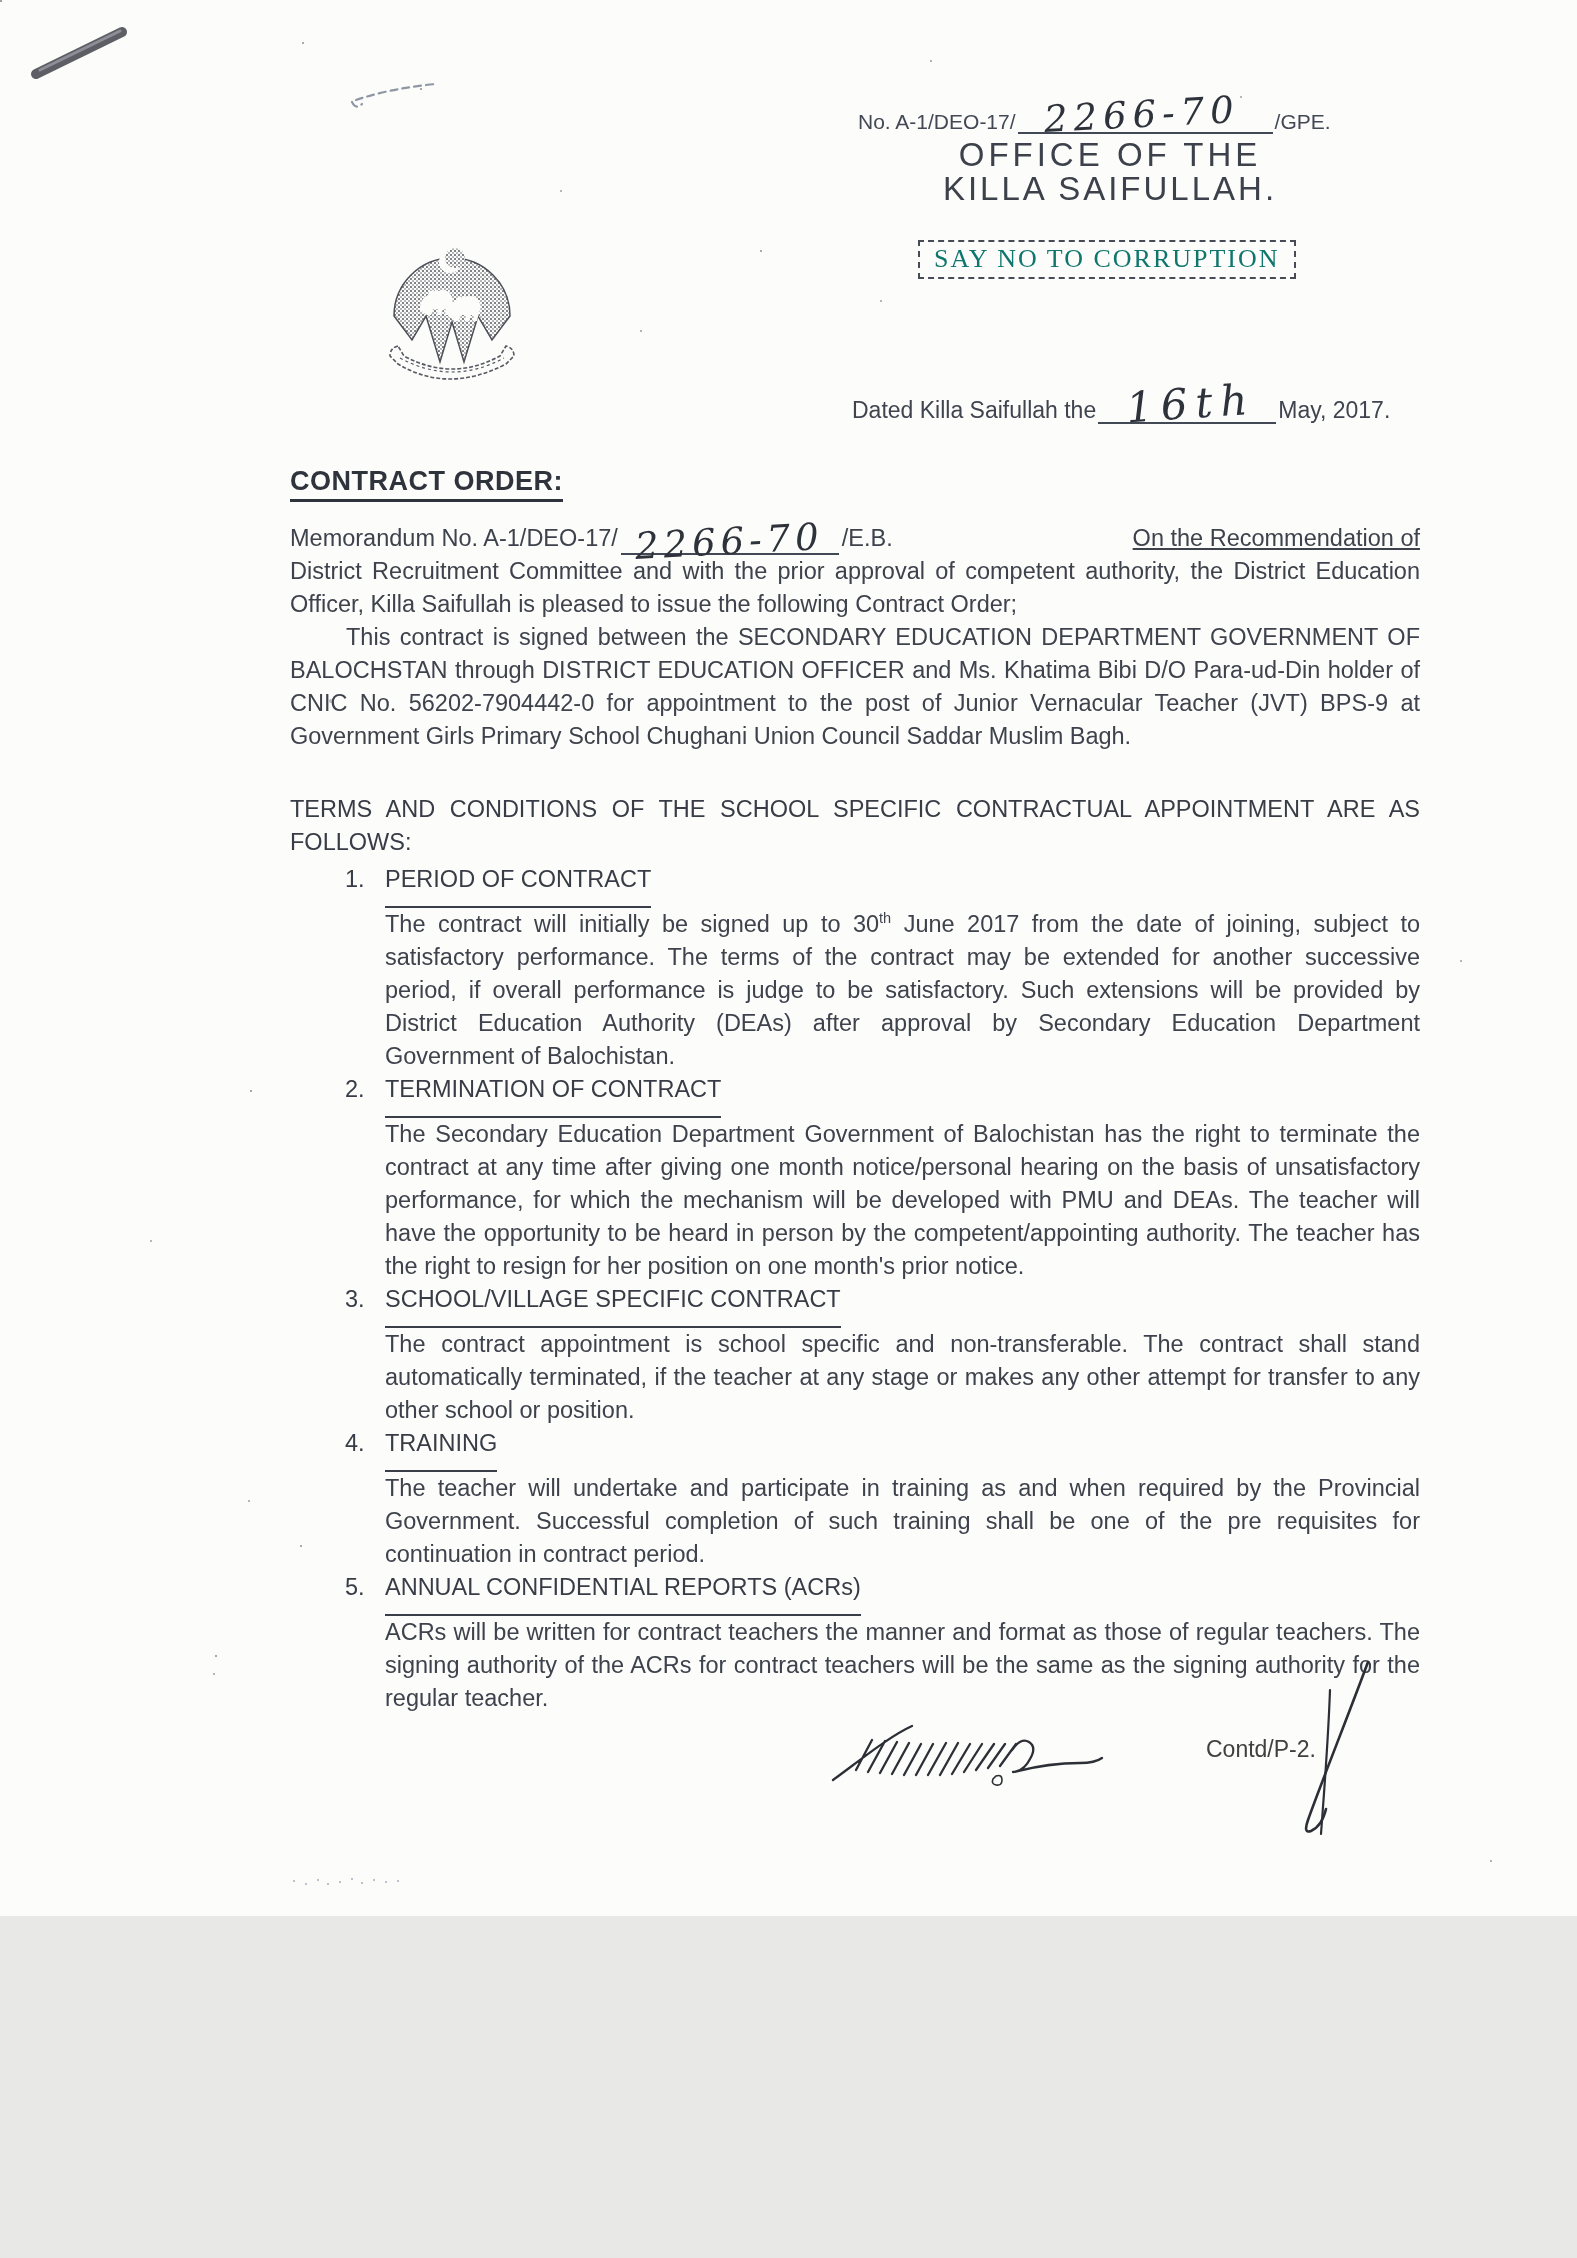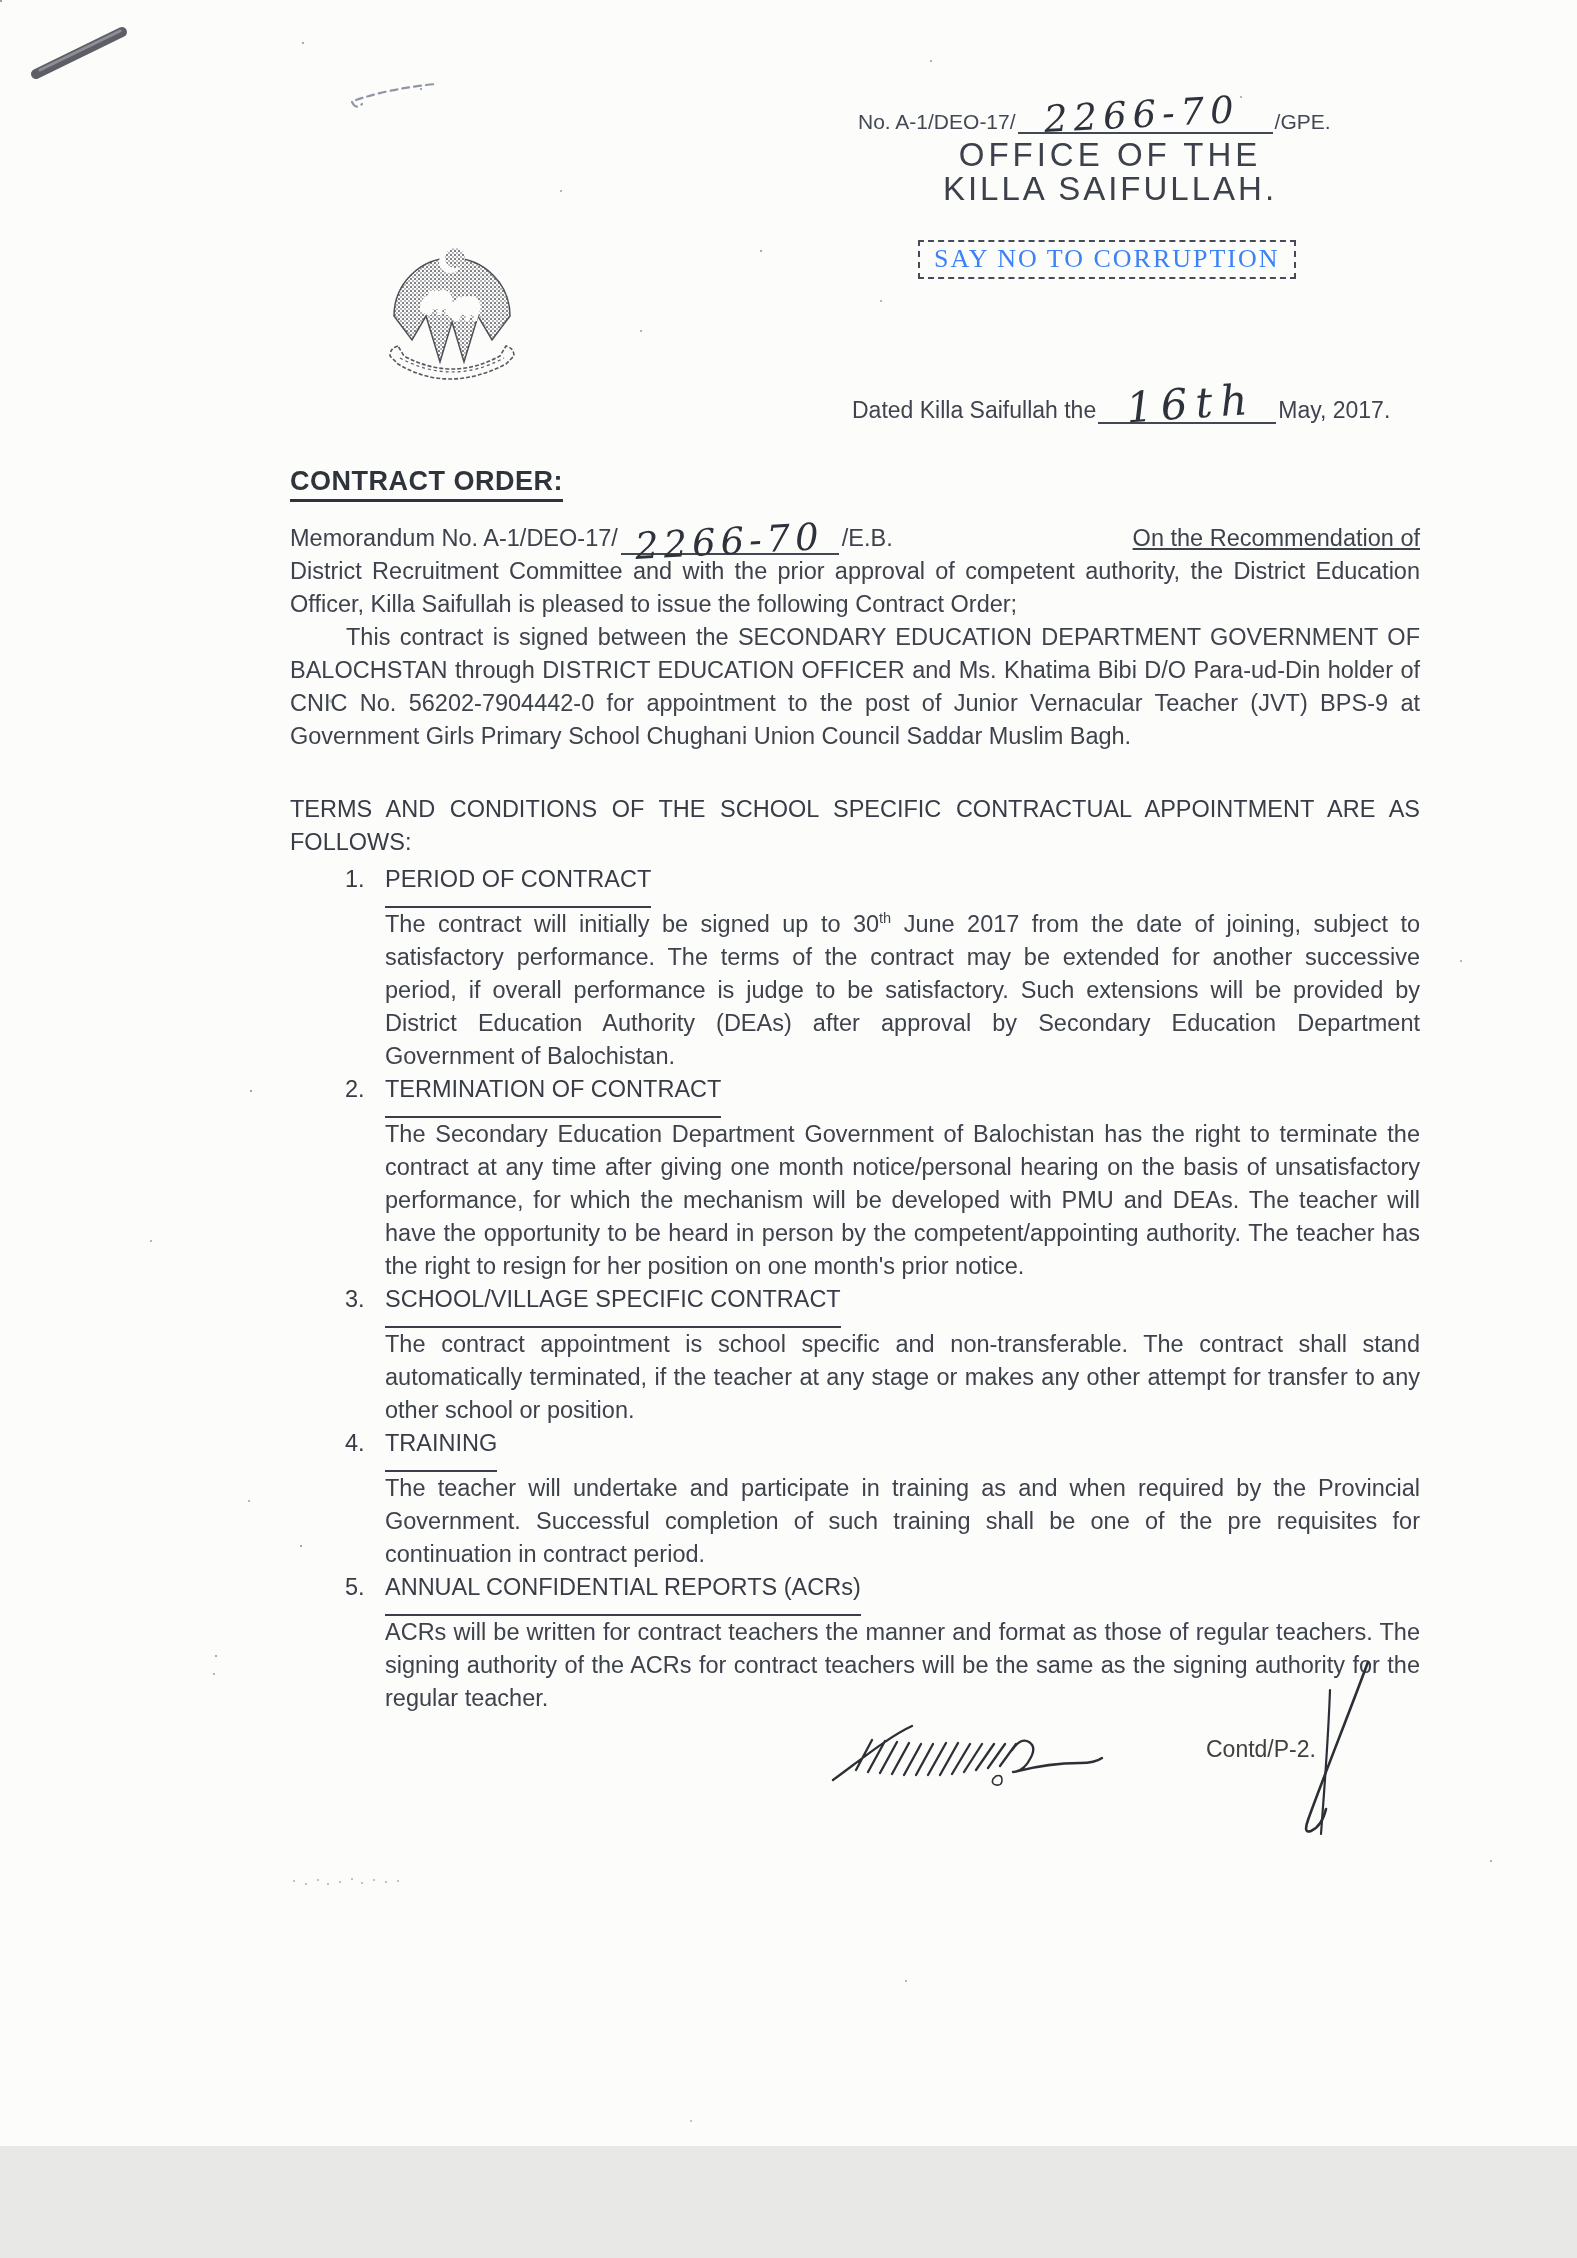--- a/index.html
+++ b/index.html
@@ -1,18 +1,18 @@
 <!DOCTYPE html>
 <html><head>
 <meta charset="utf-8">
 <style>
   html,body{margin:0;padding:0;background:#e8e8e6;}
   .page{
     position:relative;
-    width:1577px;height:2146px;
+    width:1577px;height:1916px;
     background:#fcfcfa;
     overflow:hidden;
     font-family:"Liberation Sans", sans-serif;
     color:#3e424c;
   }
   
   .pen-mark{position:absolute;left:22px;top:18px;}
   .scribble-mark{position:absolute;left:348px;top:72px;}
   .specks{position:absolute;left:0;top:0;width:2px;height:2px;border-radius:50%;
     background:#7b818e;
@@ -44,21 +44,21 @@
   .hw-slot{position:relative;display:inline-block;border-bottom:2px solid #434855;}
   .ref-slot{width:255px;height:24px;margin:0 2px;}
   .hw{font-family:"DejaVu Serif", serif;font-style:italic;color:#2e323b;
     position:absolute;white-space:nowrap;}
   .hw-ref{left:26px;bottom:-4px;font-size:37px;letter-spacing:6px;transform:rotate(-3deg);}
   .office-block{position:absolute;left:780px;top:138px;width:660px;text-align:center;
     color:#3d414b;line-height:34px;letter-spacing:3px;font-size:33px;}
   .office-l1{letter-spacing:4px;}
   .slogan-box{position:absolute;left:918px;top:240px;padding:2px 14px 3px;
     border:2px dashed #474b56;font-family:"Liberation Serif", serif;
-    font-size:26px;letter-spacing:2px;color:#3b82f6;white-space:nowrap;}
+    font-size:26px;letter-spacing:2px;color:#0f766e;white-space:nowrap;}
   .date-line{position:absolute;left:852px;top:396px;display:flex;align-items:flex-end;
     font-size:23px;color:#40444f;white-space:nowrap;}
   .date-slot{width:178px;height:26px;margin:0 2px;}
   .hw-date{left:28px;bottom:-6px;font-size:42px;letter-spacing:8px;transform:rotate(-4deg);}
   .emblem{position:absolute;left:386px;top:226px;}
   
   .content{position:absolute;left:290px;top:466px;width:1130px;font-size:23.5px;
     line-height:33px;color:#3e424c;}
   .doc-title{margin:0 0 20px 0;font-size:27px;font-weight:700;color:#2f333c;
     letter-spacing:.5px;display:table;border-bottom:3.5px solid #2f333c;

